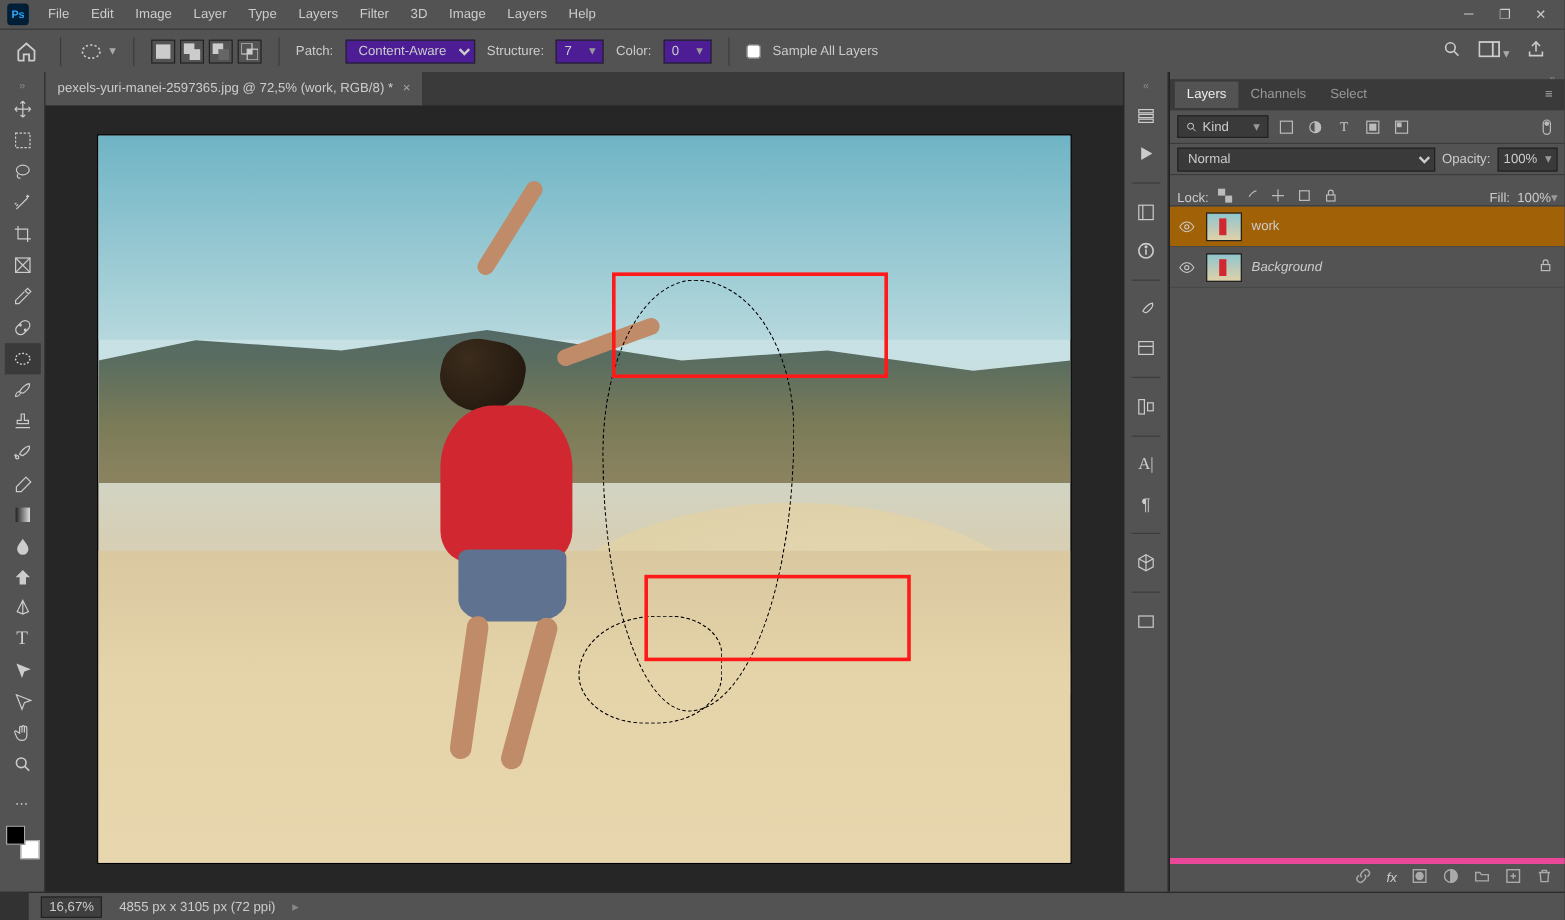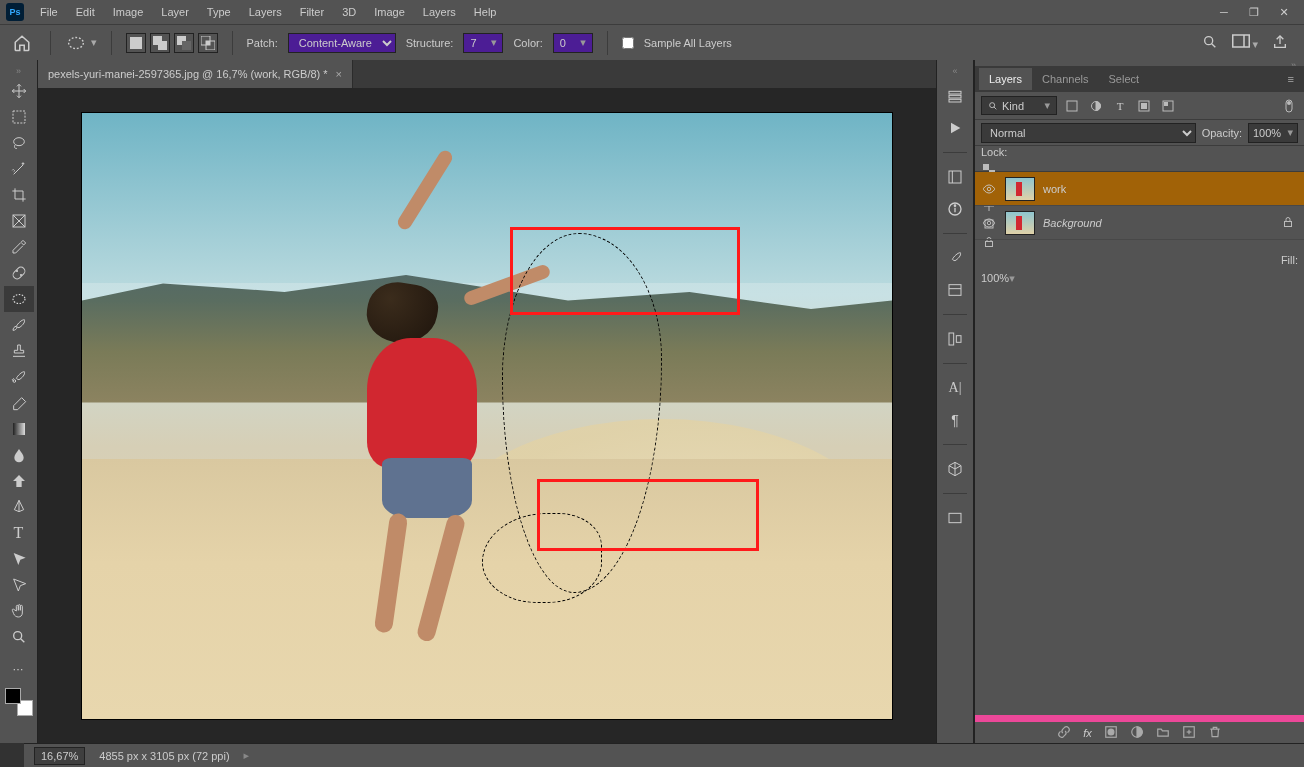--- a/index.html
+++ b/index.html
@@ -52,32 +52,32 @@
 .paneltabs { height: 26px; background: #3a3a3a; display: flex; align-items: center; gap: 0; padding: 0 4px; }
 .paneltab { padding: 5px 10px; cursor:pointer; color:#999; }
 .paneltab.active { background: #535353; color: #eee; }
 .panel-menu-icon { margin-left:auto; padding: 4px 6px; cursor:pointer; color:#aaa; }
 .filterrow { height: 28px; display:flex; align-items:center; gap:6px; padding: 0 6px; border-bottom:1px solid #3c3c3c; }
 .filterrow .kind { background:#3a3a3a; border:1px solid #222; padding:2px 6px; display:flex; align-items:center; gap:4px; width:76px; font-size:10px;}
 .filterrow .ficon { width:18px; height:16px; display:flex; align-items:center; justify-content:center; cursor:pointer; color:#bbb; }
 .blendrow { height:26px; display:flex; align-items:center; gap:6px; padding:0 6px; border-bottom:1px solid #3c3c3c; }
 .blendrow select { background:#3a3a3a; border:1px solid #222; color:#ccc; flex:1; height:20px; font-size:11px; padding:0 4px;}
 .blendrow .pct { background:#3a3a3a; border:1px solid #222; width:50px; height:20px; display:flex; align-items:center; padding:0 4px; font-size:11px;}
-.lockrow { height:26px; display:flex; align-items:flex-start; gap:6px; padding:0 6px; border-bottom:1px solid #3c3c3c; font-size:11px;flex-direction:column; }
+.lockrow { height:26px; display:flex; align-items:flex-end; gap:6px; padding:0 6px; border-bottom:1px solid #3c3c3c; font-size:11px; }
 .lockrow .licon { width:16px; height:16px; display:flex; align-items:center; justify-content:center; color:#bbb; cursor:pointer; }
 .layerlist { flex:1; overflow:auto; }
 .layer { height:34px; display:flex; align-items:center; gap:8px; padding:0 6px; border-bottom:1px solid #484848; }
 .layer.selected { background:#a16207; }
 .layer .eye { width:16px; display:flex; justify-content:center; cursor:pointer; }
 .layer .thumb { width:30px; height:24px; background: linear-gradient(180deg,#8fc5cf 0%,#e0d1a8 100%); border:1px solid #222; position:relative; }
 .layer .thumb::after { content:""; position:absolute; left:10px; top:4px; width:6px; height:14px; background:#d12730; }
 .layer .name { font-size:11px; }
 .layer .name.italic { font-style: italic; }
 .layer .lockicon { margin-left:auto; padding-right:4px; color:#aaa; }
-.layerfooter { height:28px; border-top:7px solid #ec4899; display:flex; align-items:center; justify-content:center; gap:12px; padding:0 10px; }
+.layerfooter { height:28px; border-top:5px solid #ec4899; display:flex; align-items:center; justify-content:flex-end; gap:12px; padding:0 10px; }
 .layerfooter .licon { color:#aaa; cursor:pointer; }
 .statusbar { height:24px; background:#535353; border-top:1px solid #222; display:flex; align-items:center; padding:0 10px; gap:14px; font-size:11px; color:#ccc;margin-left:24px;}
 .statusbar .zoombox { background:#3f3f3f; padding:2px 6px; border:1px solid #222; }
 svg { pointer-events: none; }
 </style>
 </head>
 <body>
 
 <div class="menubar">
   <div class="ps-icon">Ps</div>
@@ -307,21 +307,21 @@
       </div>
     <div class="swatches">
       <div class="bg"></div>
       <div class="fg"></div>
     </div>
   </div>
 
   <div class="canvasarea">
     <div class="doctabs">
       <div class="doctab">
-        <span>pexels-yuri-manei-2597365.jpg @ 16,7% (work, RGB/8) *</span>
+        <span>pexels-yuri-manei-2597365.jpg @ 72,5% (work, RGB/8) *</span>
         <span class="close">×</span>
       </div>
     </div>
     <div class="canvas-scroll">
       <div class="canvas">
         <div class="sky"></div>
         <div class="mountains"></div>
         <div class="dunes"></div>
         <div class="ground"></div>
         <div class="figure">

